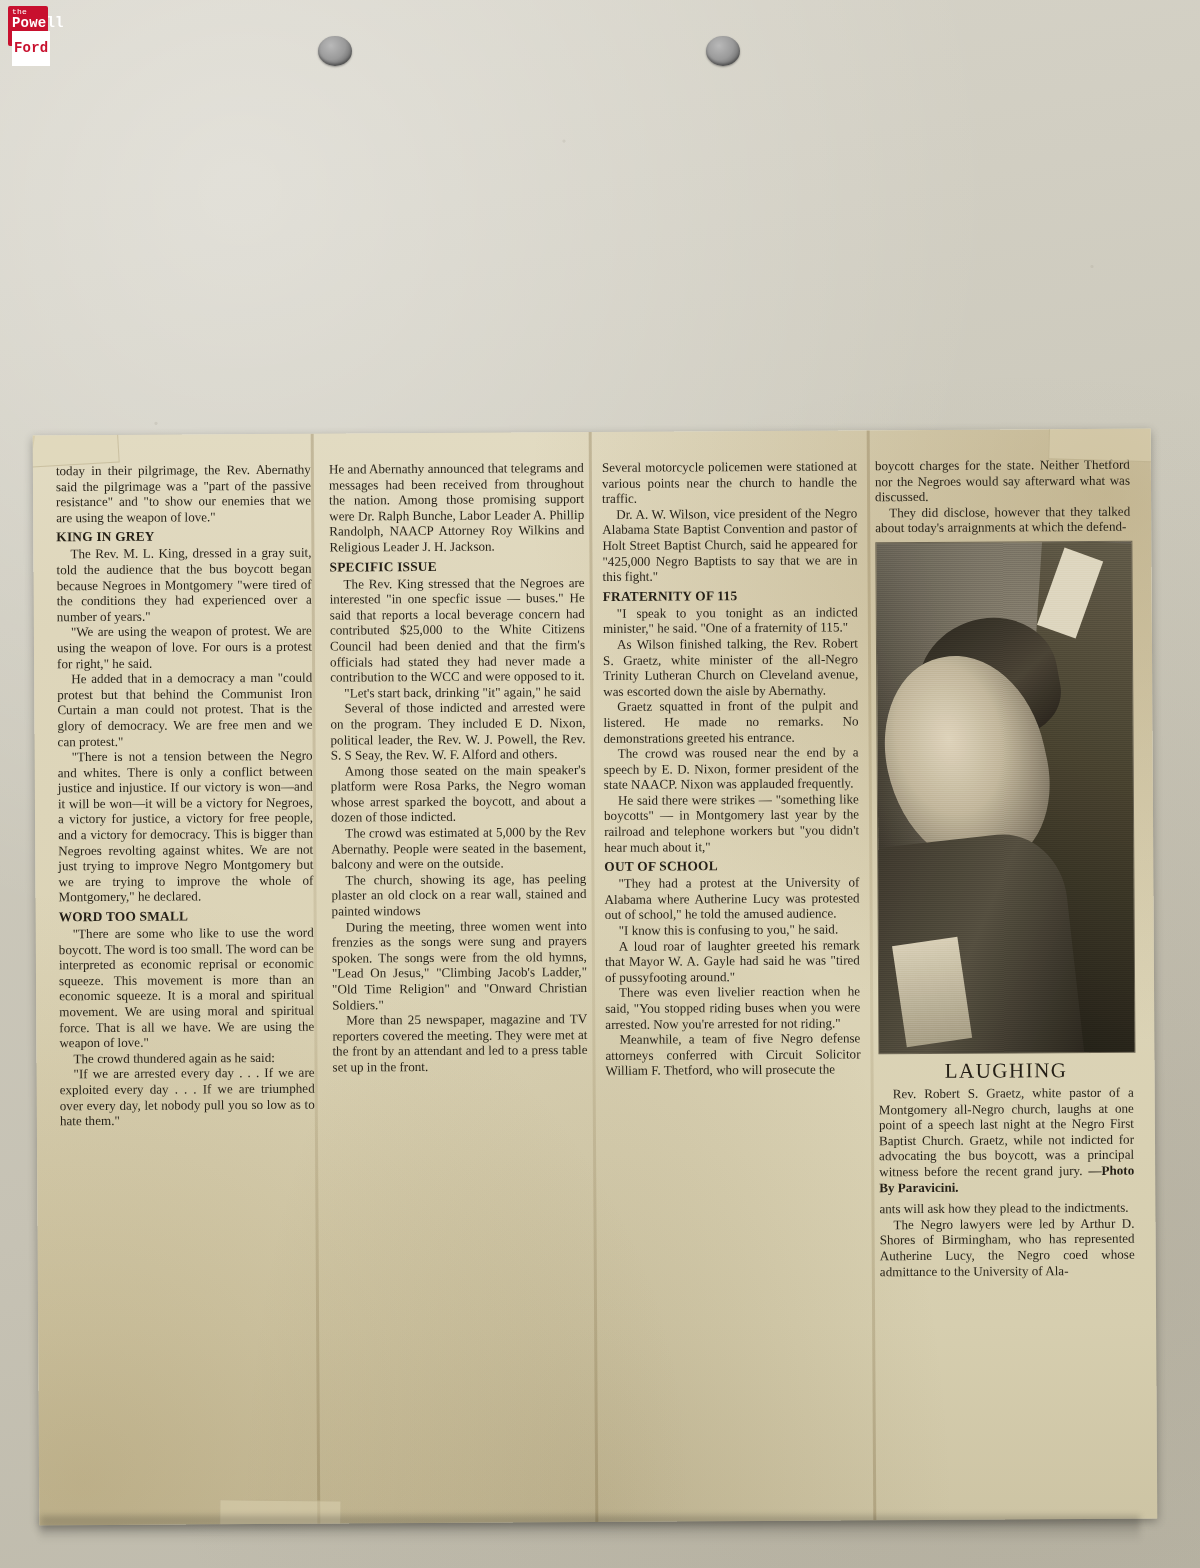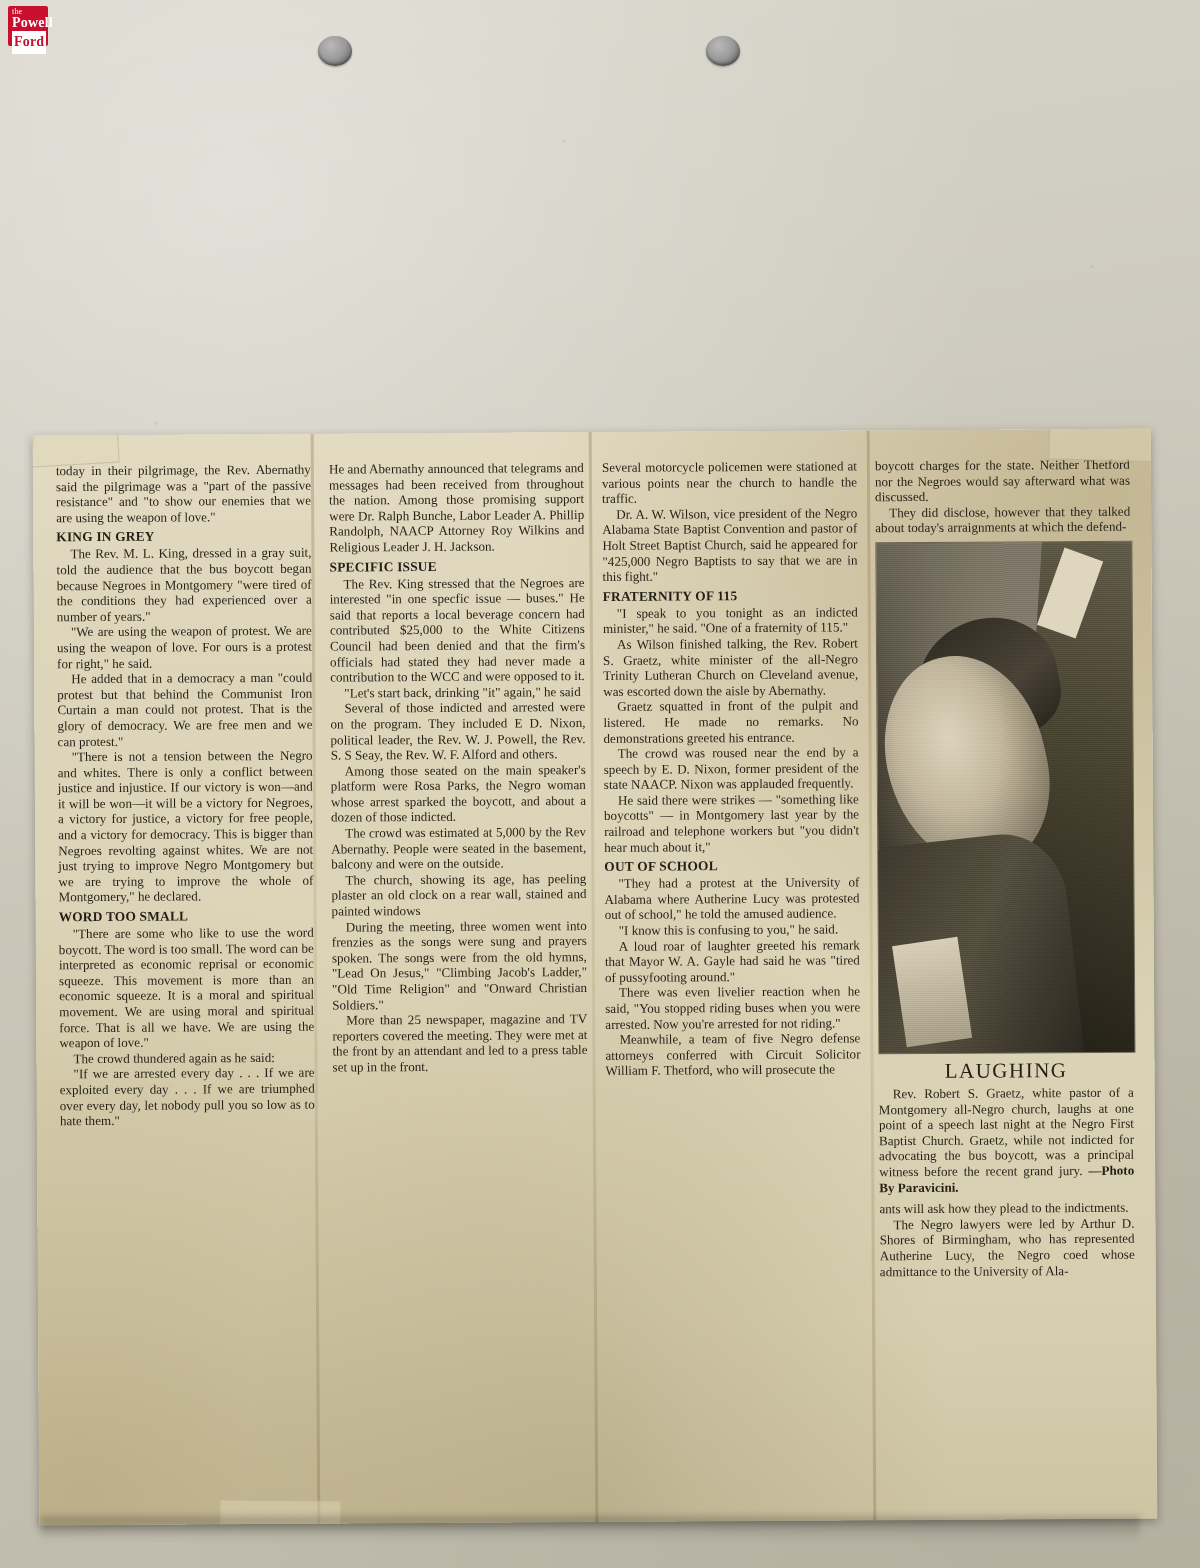--- a/index.html
+++ b/index.html
@@ -39,32 +39,32 @@
   
   .logo {
     position: absolute;
     top: 6px;
     left: 8px;
     width: 40px;
     height: 40px;
     background: #c8102e;
     color: #ffffff;
     border-radius: 2px;
-    font-family: Liberation Serif, serif;
+    font-family: Liberation Mono, monospace;
     line-height: 1.02;
     padding: 2px 3px 0 4px;
     box-sizing: border-box;
     z-index: 40;
   }
   .logo .the { font-size: 8px; letter-spacing: .2px; }
   .logo .henry { font-size: 14px; font-weight: bold; letter-spacing: .2px; }
   .logo .ford {
     font-size: 14px; font-weight: bold; letter-spacing: .2px;
     background: #ffffff; color: #c8102e; display: inline-block;
-    padding: 4px 2px; margin-top: 1px;
+    padding: 10px 2px; margin-top: 1px;
   }
   
   .hole {
     position: absolute;
     width: 34px;
     height: 30px;
     border-radius: 50%;
     background: radial-gradient(ellipse at 38% 32%, #b9b9b9 0%, #9a9a9a 48%, #6e6e6e 78%, #585858 100%);
     box-shadow: 0 1px 2px rgba(0,0,0,.35), inset 0 -2px 3px rgba(0,0,0,.35);
     z-index: 30;

